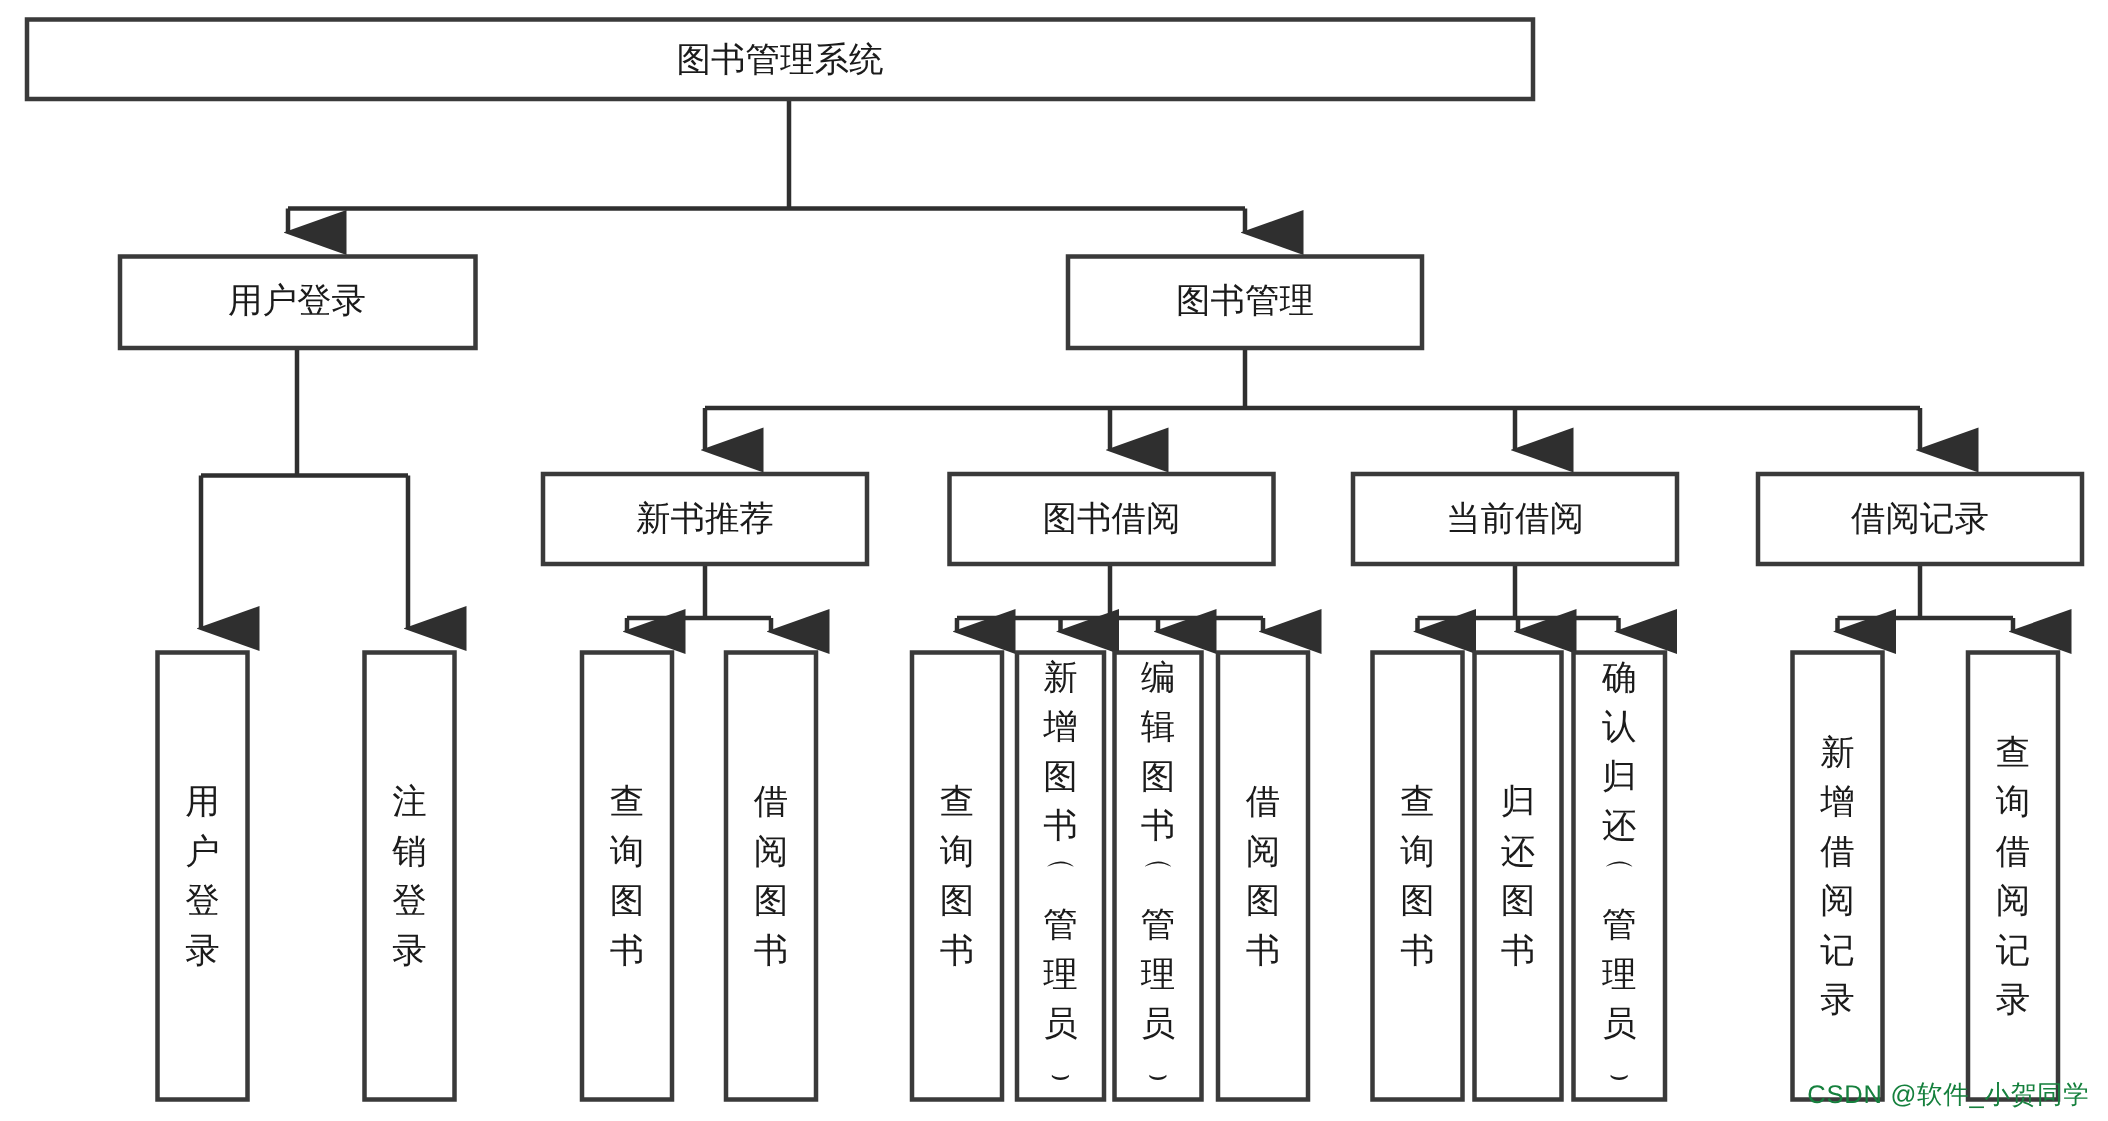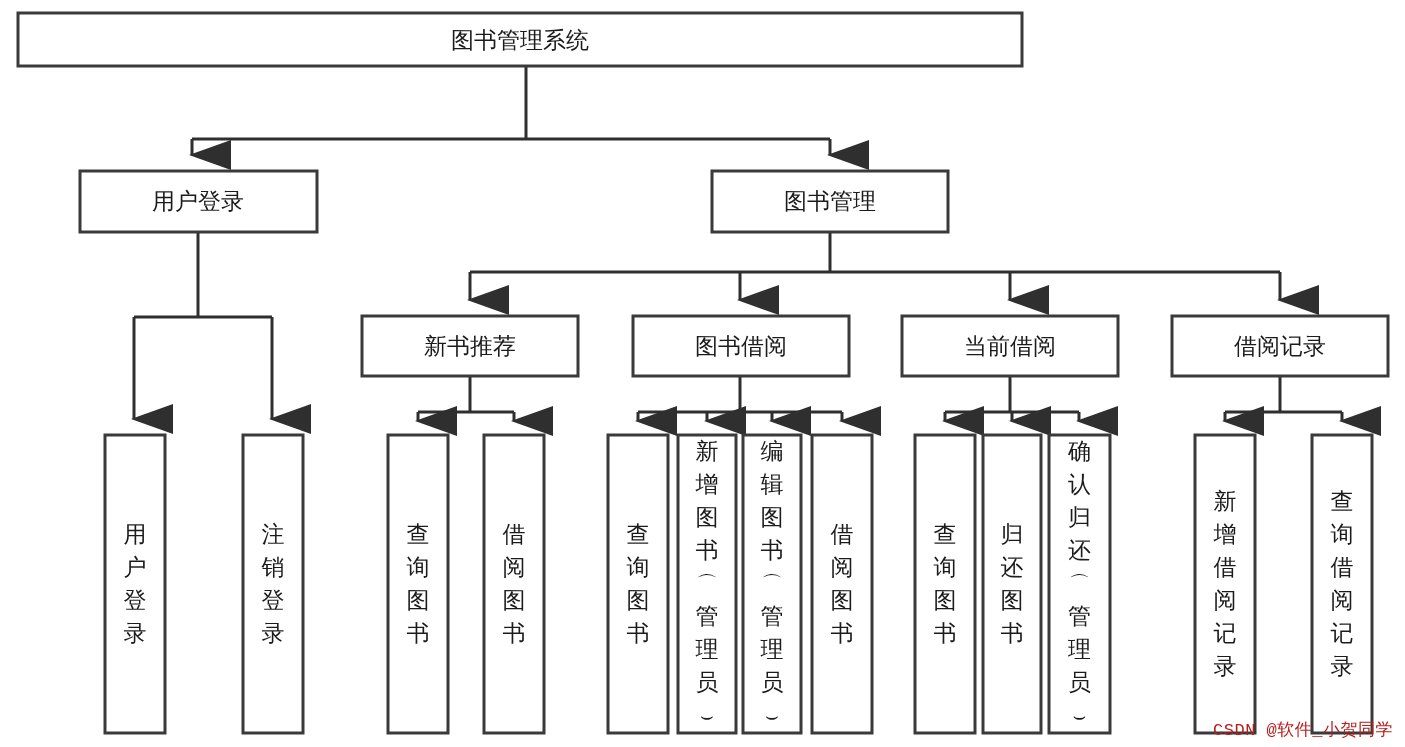--- a/index.html
+++ b/index.html
@@ -49,23 +49,23 @@
   .leaf-label {
     font-family: "DejaVu Sans", "Liberation Sans", sans-serif;
     font-size: 23px;
     fill: #1b1b1b;
     text-anchor: middle;
   }
   .watermark {
     position: absolute;
     right: 12px;
     bottom: 6px;
-    font-family: Liberation Mono, monospace;
+    font-family: Liberation Sans, sans-serif;
     font-size: 17px;
-    color: #b91c1c;
+    color: #15803d;
     white-space: nowrap;
     letter-spacing: 0.5px;
   }
 </style>
 </head>
 <body>
 
 <svg id="diagram" viewBox="0 0 1405 747">
   <defs>
     <marker id="arrow" viewBox="0 0 12 14" refX="6" refY="13" markerWidth="12" markerHeight="14" orient="auto-start-reverse">

